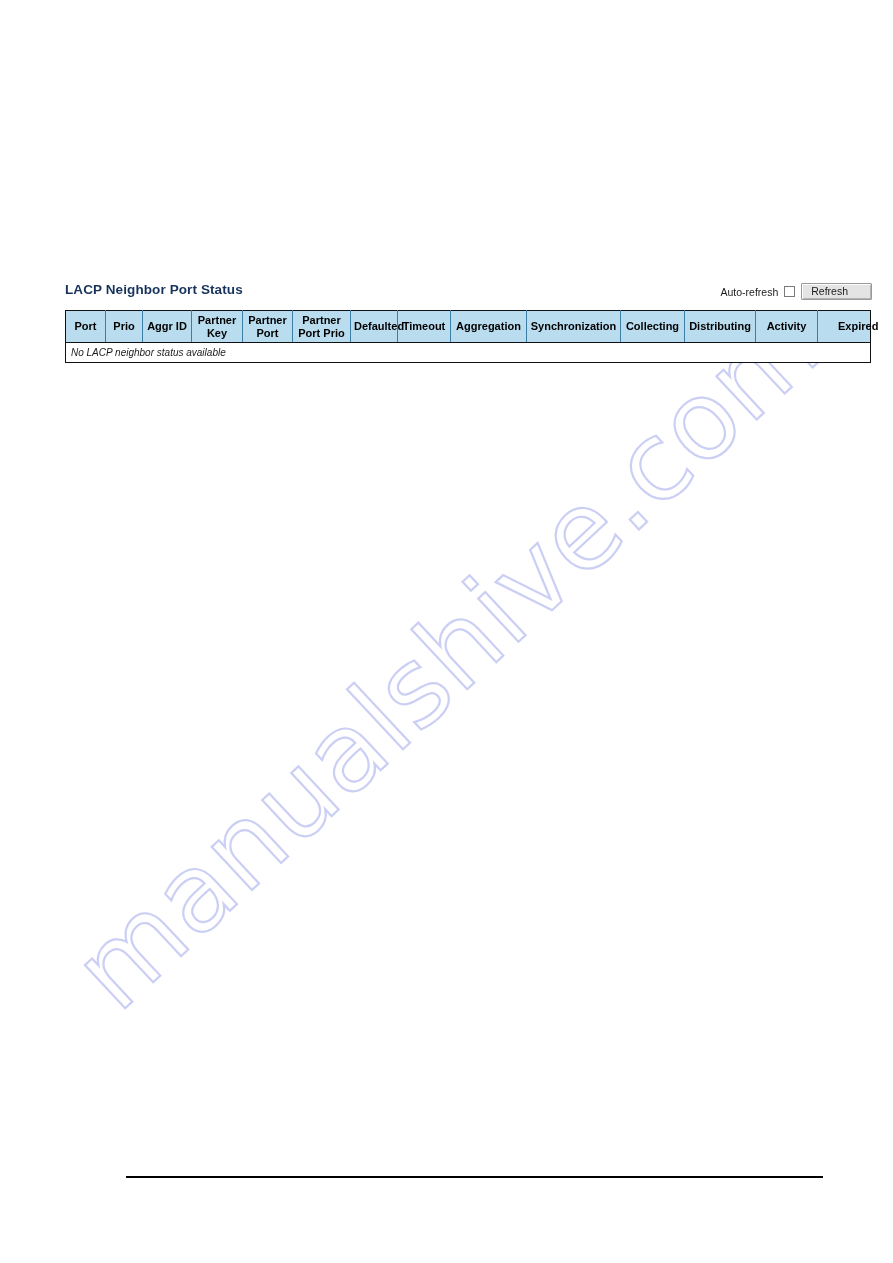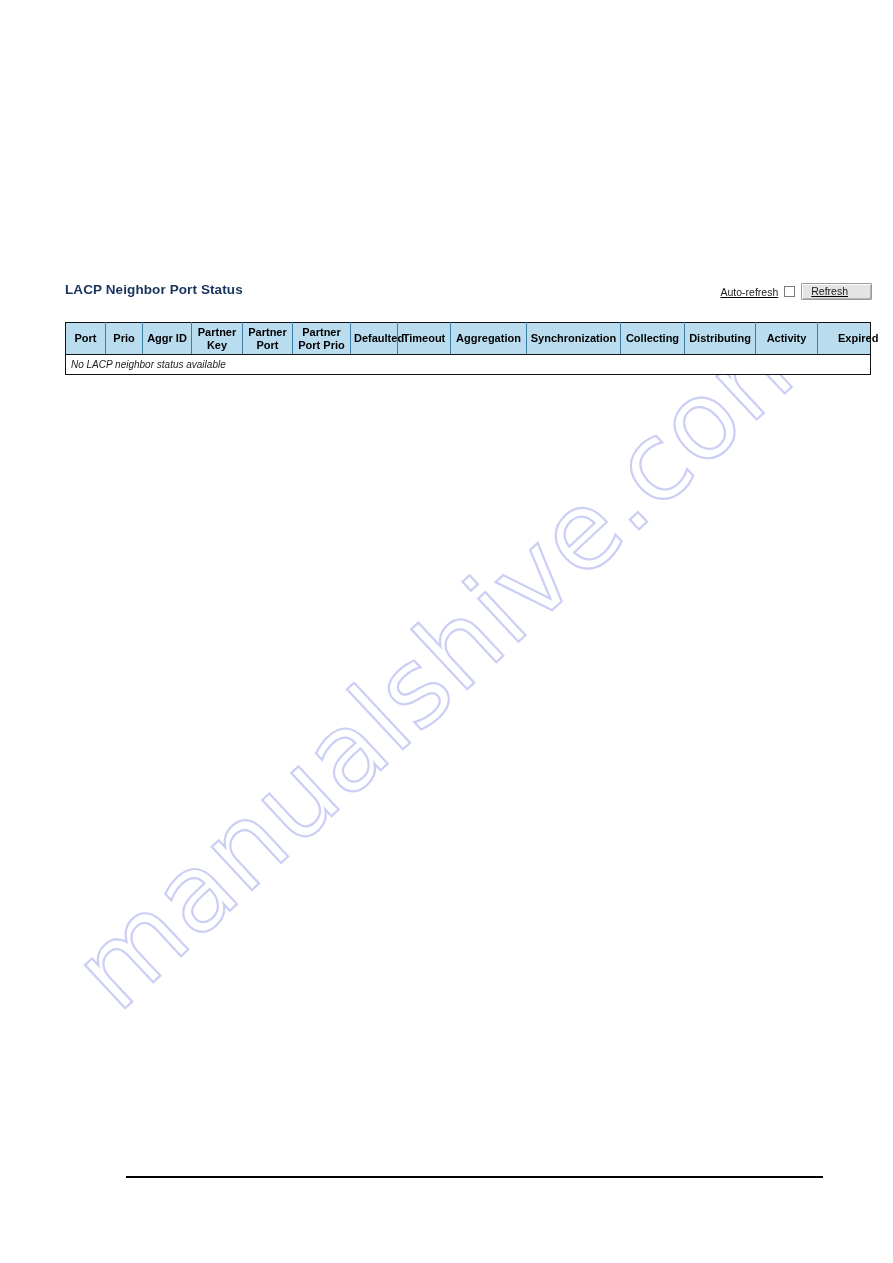--- a/index.html
+++ b/index.html
@@ -78,21 +78,20 @@
   }
 
   .refresh-bar {
     position: absolute;
     right: 0;
     top: 1px;
     display: flex;
     align-items: center;
     gap: 6px;
     white-space: nowrap;
-    text-decoration: underline;
   }
   .autorefresh-label {
     font-size: 10.5px;
     color: #1c1c1c;
     font-family: "Liberation Sans", sans-serif;
   }
   .autorefresh-box {
     width: 11px;
     height: 11px;
     border: 1px solid #7a7a7a;
@@ -108,21 +107,21 @@
     border: 1px solid #9a9a9a;
     border-radius: 1px;
     padding: 1px 23px 2px 9px;
     line-height: 12px;
     box-shadow: inset 1px 1px 0 #fdfdfd, inset -1px -1px 0 #b5b5b5;
     cursor: default;
   }
 
   
   .status-table {
-    margin-top: 20px;
+    margin-top: 8px;
     border-collapse: collapse;
     table-layout: fixed;
     width: 639px;
     border: 1px solid #111111;
     background: #ffffff;
   }
   .status-table th {
     background: #b9dcef;
     border-left: 1px solid #3b7fa6;
     border-right: 1px solid #3b7fa6;

